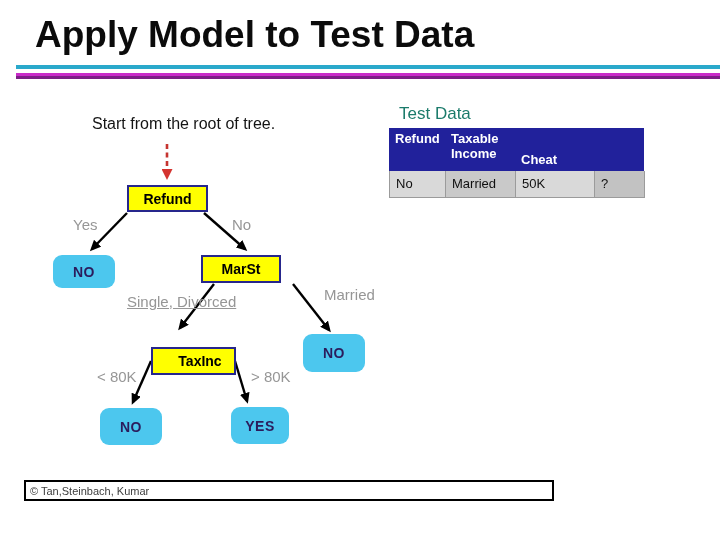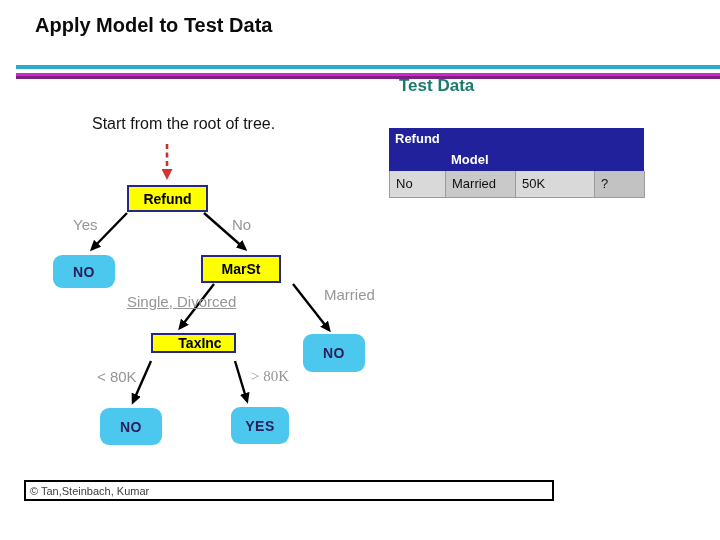--- a/index.html
+++ b/index.html
@@ -5,31 +5,31 @@
   * { margin:0; padding:0; box-sizing:border-box; }
   html,body { width:720px; height:540px; }
   body {
     position:relative; width:720px; height:540px; background:#FFFFFF;
     font-family:"Liberation Sans", sans-serif; overflow:hidden;
   }
   .abs { position:absolute; }
 
   
   #slide-title {
-    left:35px; top:14px; font-size:20px; font-weight:bold; color:#0B0B0B;
+    left:35px; top:14px; font-size:37px; font-weight:bold; color:#0B0B0B;
     letter-spacing:0px; white-space:nowrap;
   }
 
   
   #rule-teal { left:16px; top:65px; width:704px; height:4px; background:#2AA9CB; }
   #rule-magenta { left:16px; top:73px; width:704px; height:6px;
     background:linear-gradient(to bottom,#C92BC9 0%,#C92BC9 55%,#7C1F86 55%,#7C1F86 100%); }
 
   
-  #test-data-heading { left:399px; top:76px; font-size:17px; font-weight:bold; color:#1B7B6B; }
+  #test-data-heading { left:399px; top:104px; font-size:17px; font-weight:normal; color:#1B7B6B; }
 
   
   #test-table { left:389px; top:128px; width:255px; }
   .t-head { display:grid; grid-template-columns:56px 70px 79px 50px; background:#21219B; height:43px; }
   .t-head-cell {
     color:#FFFFFF; font-size:13px; font-weight:bold; line-height:1.15;
     padding:4px 2px 3px 6px; white-space:pre-line; display:flex; align-items:flex-start;
   }
   .t-head-cell.bottom { align-items:flex-end; }
   .t-row { display:grid; grid-template-columns:56px 70px 79px 50px; height:27px;
@@ -46,39 +46,39 @@
   #instruction { left:92px; top:115px; font-size:16px; color:#141414; }
 
   
   .dnode {
     position:absolute; background:#FFFF00; border:2px solid #26268C;
     display:flex; align-items:center; justify-content:center;
     font-size:14px; font-weight:bold; color:#000000;
   }
   #node-refund { left:127px; top:185px; width:81px; height:27px; }
   #node-marst  { left:201px; top:255px; width:80px; height:28px; }
-  #node-taxinc { left:151px; top:333px; width:85px; height:20px;padding-left:13px; }
+  #node-taxinc { left:151px; top:347px; width:85px; height:28px;padding-left:13px; }
 
   .leaf {
     position:absolute; background:#4CC7EE; border-radius:9px;
     display:flex; align-items:center; justify-content:center;
     font-size:14px; font-weight:bold; color:#2B1C5C; letter-spacing:0.5px;
   }
   #leaf-refund-yes { left:53px;  top:255px; width:62px; height:33px; }
   #leaf-married    { left:303px; top:334px; width:62px; height:38px; }
   #leaf-low        { left:100px; top:408px; width:62px; height:37px; }
   #leaf-high       { left:231px; top:407px; width:58px; height:37px; }
 
   .branch-label { position:absolute; font-size:15px; color:#969696; white-space:nowrap; }
   #lbl-yes      { left:73px;  top:216px; }
   #lbl-no       { left:232px; top:216px; }
   #lbl-single   { left:127px; top:293px;text-decoration:underline; }
   #lbl-married  { left:324px; top:286px; }
   #lbl-lt80k    { left:97px;  top:368px; }
-  #lbl-gt80k    { left:251px; top:368px;font-family:Liberation Serif, serif; }
+  #lbl-gt80k    { left:251px; top:368px; }
 
   #tree-lines { left:0; top:0; width:720px; height:540px; pointer-events:none; }
 
   
   #copyright-bar {
     left:24px; top:480px; width:530px; height:21px; border:2px solid #000000;
     display:flex; align-items:center; padding-left:4px;
     font-size:11px; color:#404040; background:#FFFFFF;
   }
 </style>
@@ -88,21 +88,23 @@
 <h1 class="abs" id="slide-title">Apply Model to Test Data</h1>
 
 <div class="abs" id="rule-teal"></div>
 <div class="abs" id="rule-magenta"></div>
 
 <div class="abs" id="test-data-heading">Test Data</div>
 
 <div class="abs" id="test-table">
   <div class="t-head">
     <div class="t-head-cell">Refund</div>
-    <div class="t-head-cell bottom">Model</div>
+    <div class="t-head-cell">Taxable
+Income</div>
+    <div class="t-head-cell bottom">Cheat</div>
   </div>
   <div class="t-row">
     <div class="t-cell bg-a">No</div>
     <div class="t-cell bg-b">Married</div>
     <div class="t-cell bg-a">50K</div>
     <div class="t-cell bg-c">?</div>
   </div>
 </div>
 
 <div class="abs" id="instruction">Start from the root of tree.</div>

